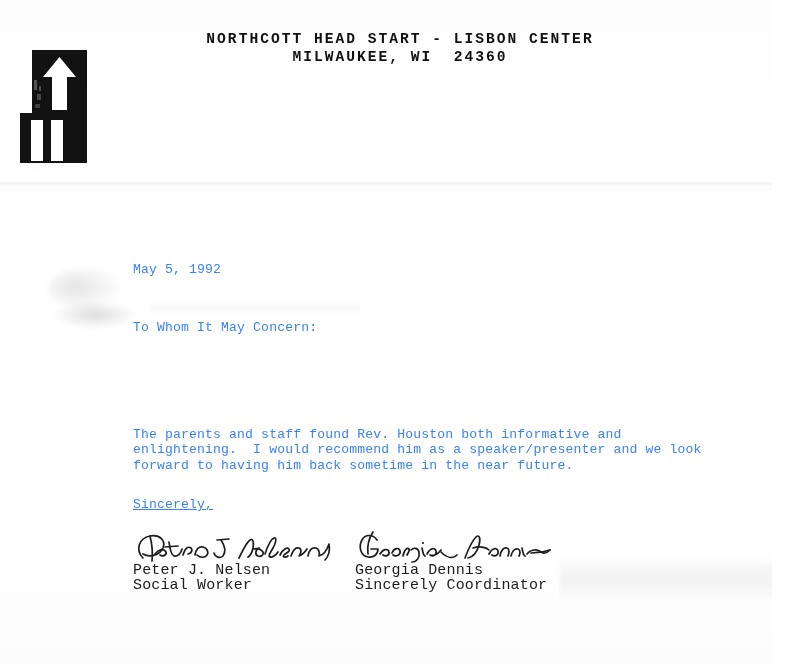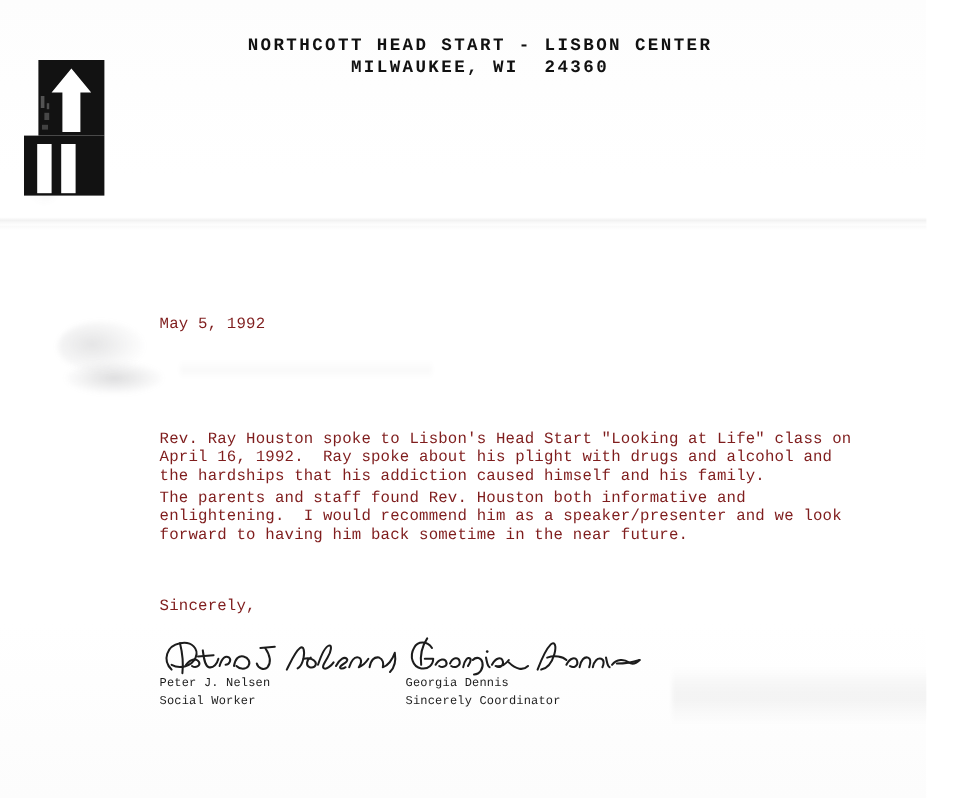--- a/index.html
+++ b/index.html
@@ -134,55 +134,56 @@
     top: 320px;
   }
   .para-1 {
     position: absolute;
     left: 133px;
     top: 358px;
   }
   .para-2 {
     position: absolute;
     left: 133px;
-    top: 407px;
+    top: 427px;
   }
   .closing {
     position: absolute;
     left: 133px;
     top: 497px;
+    text-decoration: underline;
   }
 
   .btext {
     font-family: "Liberation Mono", "DejaVu Sans Mono", monospace;
     font-size: 13.1px;
     line-height: 15.4px;
     letter-spacing: 0.15px;
     white-space: pre;
-    color: #7f1d1d;
+    color: #3b82f6;
   }
 
   
   .sig-block {
     position: absolute;
     top: 528px;
   }
   .sig-left  { left: 133px; }
-  .sig-right { left: 338px; }
+  .sig-right { left: 355px; }
 
   .sig-script {
     height: 34px;
     overflow: visible;
   }
   .sig-script svg { display: block; overflow: visible; }
 
   .sig-name,
   .sig-title {
     font-family: "Liberation Mono", "DejaVu Sans Mono", monospace;
-    font-size: 10px;
+    font-size: 15px;
     line-height: 15.4px;
     letter-spacing: 0.15px;
     white-space: pre;
     color: #1c1c1c;
   }
   .sig-name { margin-top: 1px; }
 </style>
 </head>
 <body>
 
@@ -218,24 +219,22 @@
     </svg>
   </div>
 
   <div class="letterhead">
     <div class="lh-line">NORTHCOTT HEAD START - LISBON CENTER</div>
     <div class="lh-line">MILWAUKEE, WI  24360</div>
   </div>
 
   <div class="btext date">May 5, 1992</div>
 
-
-  <div class="btext para-1">Rev. Ray Houston spoke to Lisbon's Head Start "Looking at Life" class on
-April 16, 1992.  Ray spoke about his plight with drugs and alcohol and
-the hardships that his addiction caused himself and his family.</div>
+  <div class="btext salutation">To Whom It May Concern:</div>
+
   <div class="btext para-2">The parents and staff found Rev. Houston both informative and
 enlightening.  I would recommend him as a speaker/presenter and we look
 forward to having him back sometime in the near future.</div>
 
   <div class="btext closing">Sincerely,</div>
 
   <div class="sig-block sig-left">
     <div class="sig-script">
       <svg width="205" height="36" viewBox="0 0 205 36" xmlns="http://www.w3.org/2000/svg" aria-hidden="true">
         <g fill="none" stroke="#1c1c1c" stroke-width="1.7" stroke-linecap="round" stroke-linejoin="round">

